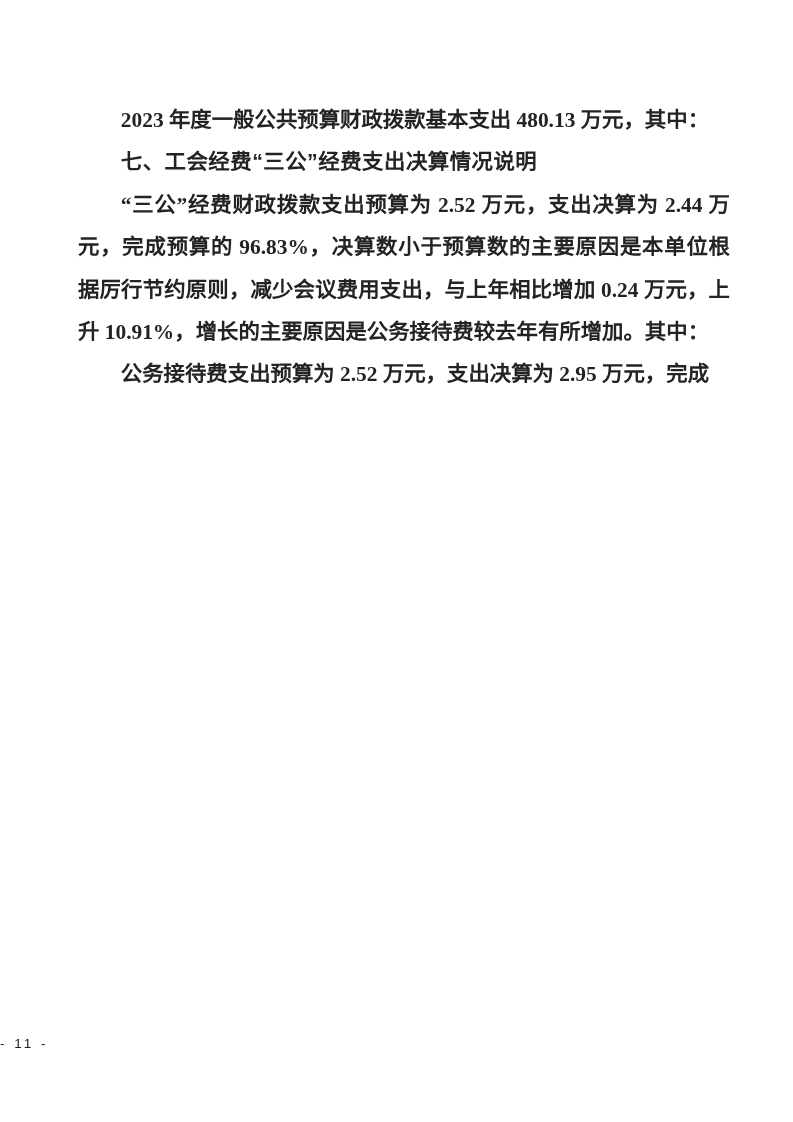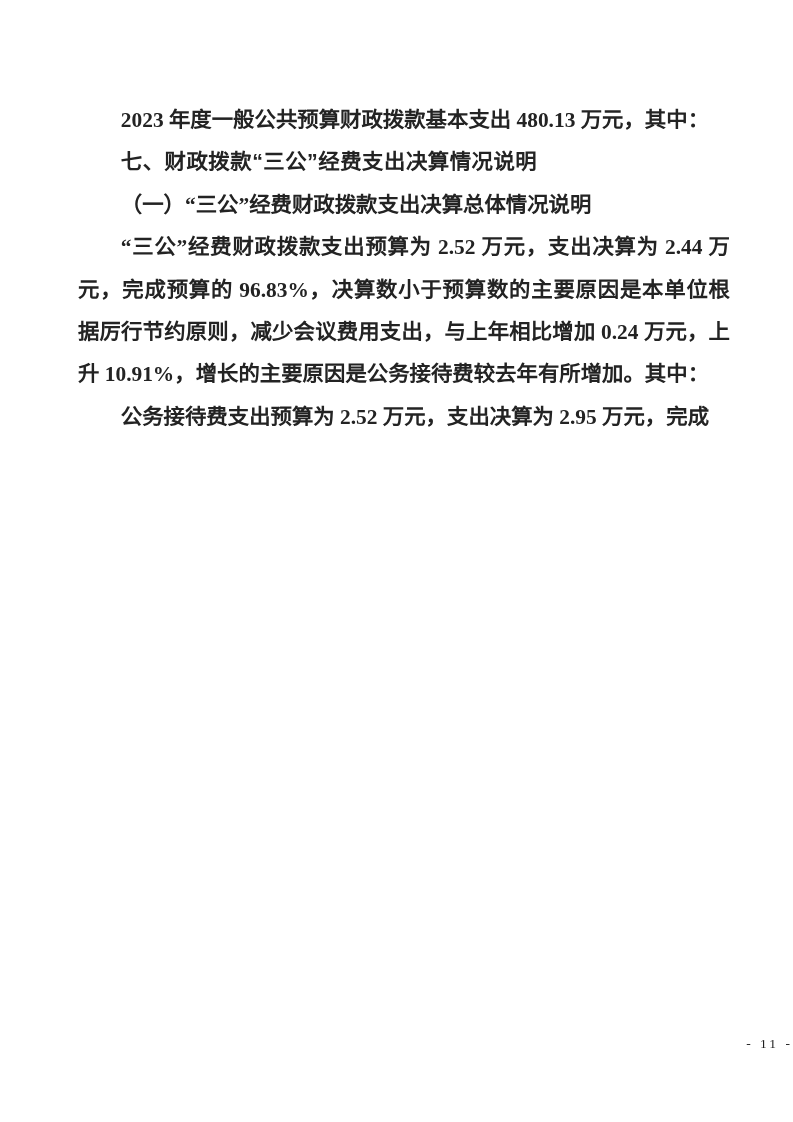--- a/index.html
+++ b/index.html
@@ -34,33 +34,32 @@
   .heading {
     font-family: "Liberation Sans", "DejaVu Sans", sans-serif;
     font-weight: bold;
     letter-spacing: 0.5px;
   }
   .page-footer {
     position: absolute;
     left: 0;
     right: 0;
     top: 1036px;
-    text-align: right;
-    font-family: Liberation Serif, serif;
+    text-align: left;
+    font-family: Liberation Sans, sans-serif;
     font-size: 13.5px;
     color: #1e1e1e;
     letter-spacing: 3px;
   }
 </style>
 </head>
 <body>
 
 <div class="page">
   <div class="body-text">
     <p class="para">2023 年度一般公共预算财政拨款基本支出 480.13 万元，其中：</p>
-    <p class="para heading">七、财政拨款“三公”经费支出决算情况说明</p>
-    <p class="para">（一）“三公”经费财政拨款支出决算总体情况说明</p>
+    <p class="para heading">七、工会经费“三公”经费支出决算情况说明</p>
     <p class="para">“三公”经费财政拨款支出预算为 2.52 万元，支出决算为 2.44 万元，完成预算的 96.83%，决算数小于预算数的主要原因是本单位根据厉行节约原则，减少会议费用支出，与上年相比增加 0.24 万元，上升 10.91%，增长的主要原因是公务接待费较去年有所增加。其中：</p>
     <p class="para">公务接待费支出预算为 2.52 万元，支出决算为 2.95 万元，完成</p>
   </div>
 
   <div class="page-footer">- 11 -</div>
 </div>
 
 </body></html>

